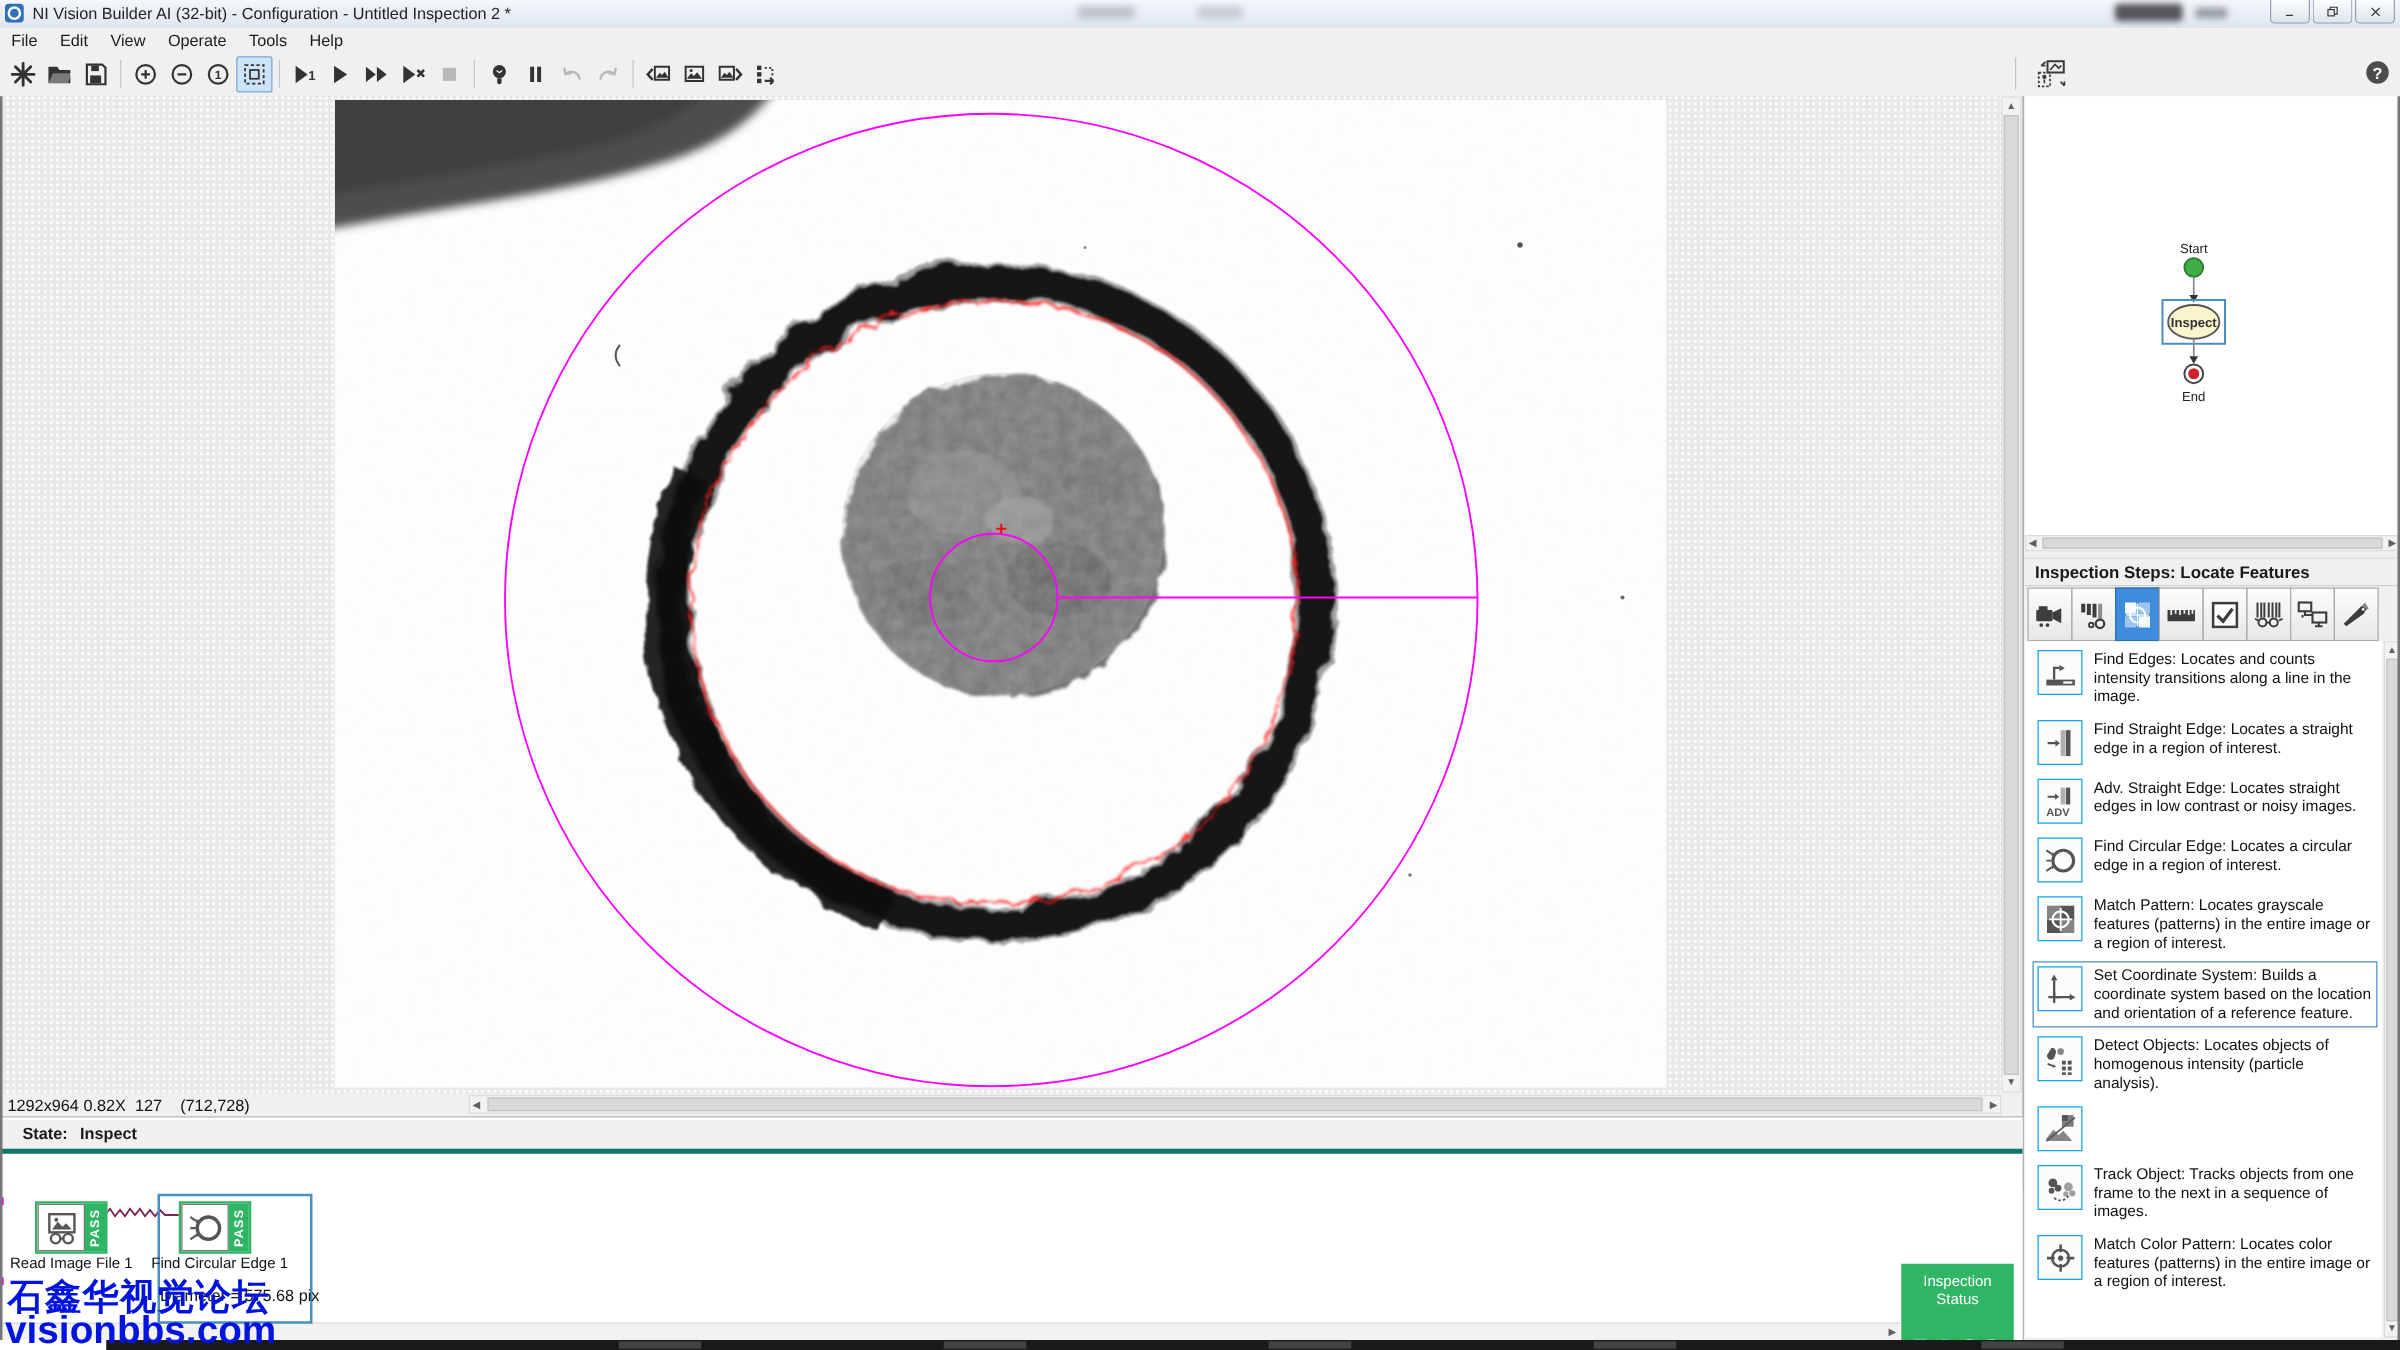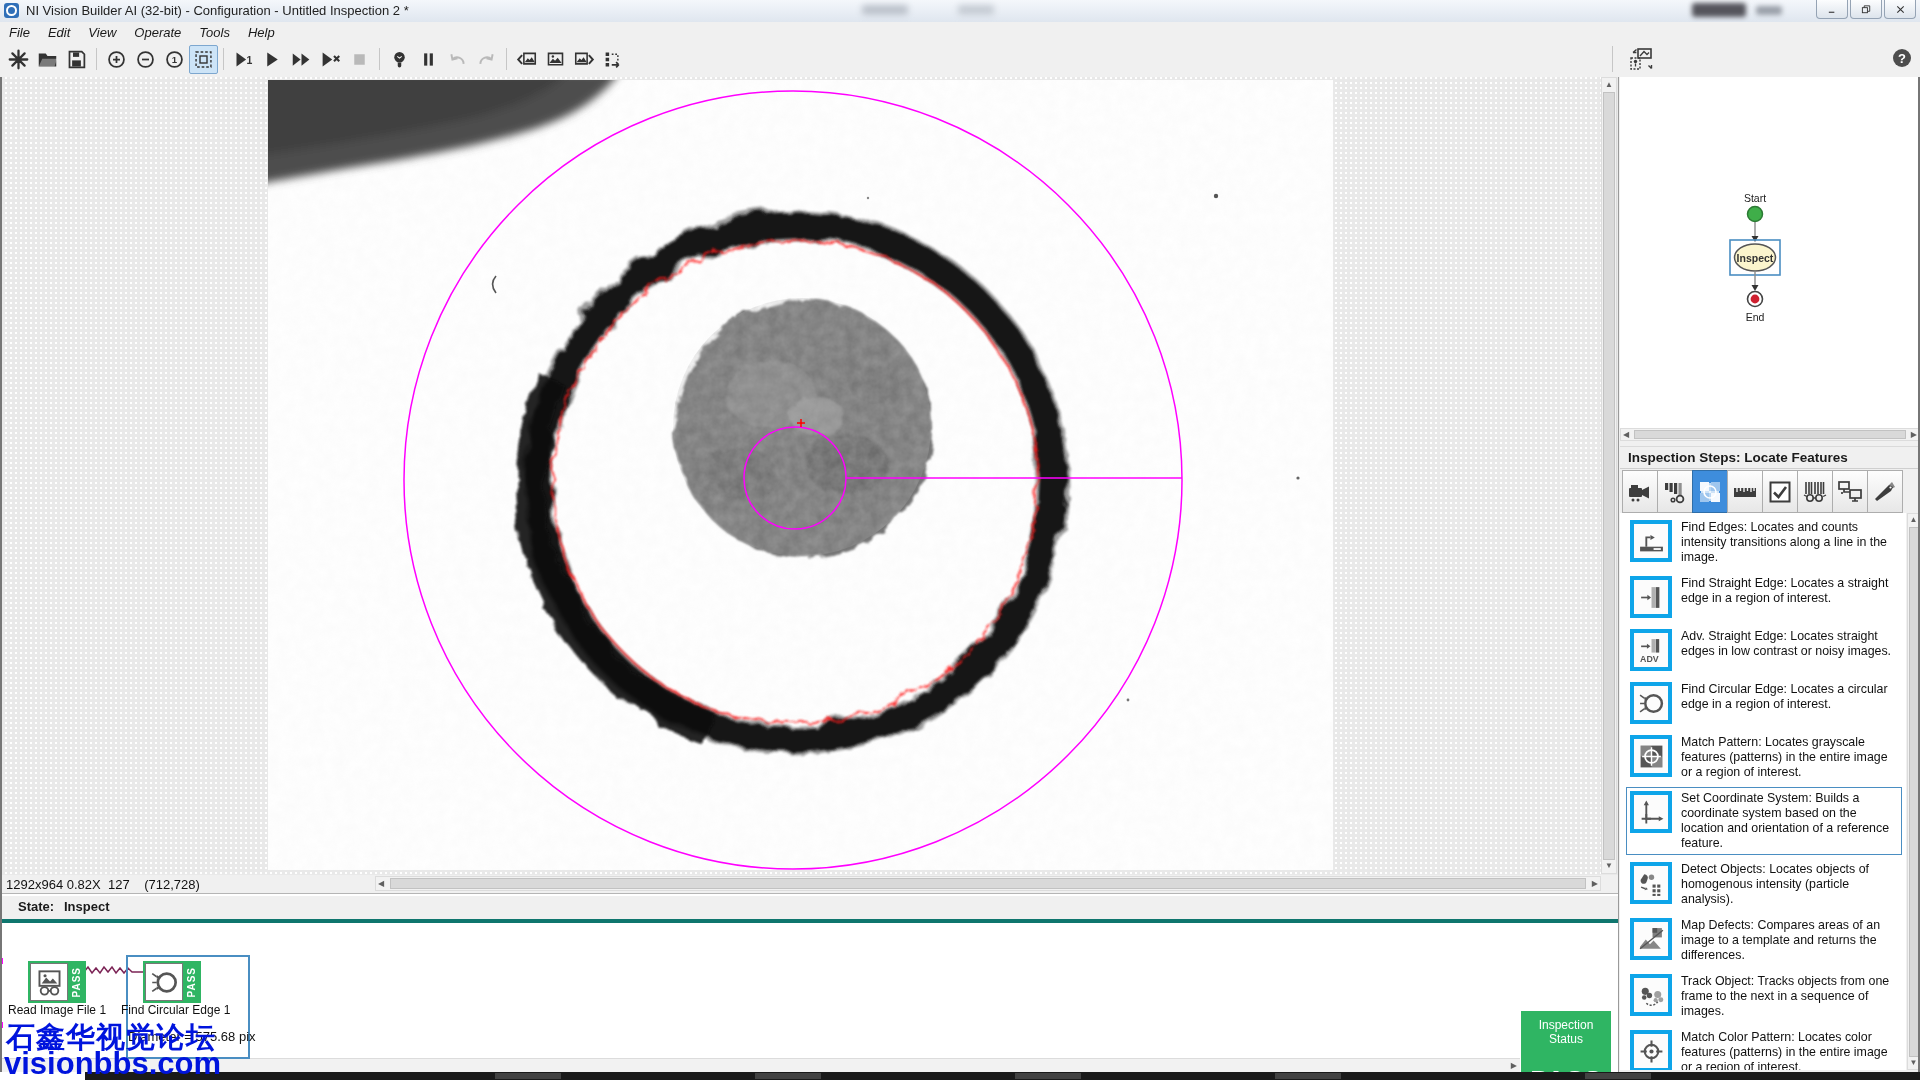--- a/index.html
+++ b/index.html
@@ -16,21 +16,21 @@
   .b1{left:1692px;top:3px;width:54px;height:14px;background:#55555c;filter:blur(2.5px);}
   .b2{left:1756px;top:6px;width:26px;height:9px;background:#9aa0a9;filter:blur(2.5px);}
   .b3{left:862px;top:5px;width:46px;height:10px;background:#bcc2cb;filter:blur(3px);}
   .b4{left:958px;top:5px;width:36px;height:10px;background:#c6ccd4;filter:blur(3px);}
   .wbtns{position:absolute;right:4px;top:0;display:flex;}
   .wbtn{width:30px;height:18px;border:1px solid #95a3b4;border-top:none;background:linear-gradient(#fcfdfe,#dde4ec);
         display:grid;place-items:center;margin-left:2px;border-radius:0 0 4px 4px;color:#333;}
   .wbtn svg{width:11px;height:11px;}
   
   .menubar{position:absolute;left:0;top:22px;width:1920px;height:20px;background:#f0f0f0;display:flex;align-items:center;}
-  .menubar div{padding:12px 9px;font-size:13px;font-style:italic;}
+  .menubar div{padding:12px 9px;font-size:13px;}
   
   .toolbar{position:absolute;left:0;top:42px;width:1920px;height:35px;background:#f0f0f0;border-bottom:1px solid #c9c9c9;}
   .tbl{position:absolute;left:4px;top:3px;display:flex;align-items:center;height:28px;}
   .tool{width:27px;height:27px;display:grid;place-items:center;color:#333;border:1px solid transparent;border-radius:2px;}
   .tool.selected{background:#cde4f7;border-color:#7da7cf;}
   .tool.disabled{color:#b9b9b9;}
   .ico{display:inline-grid;place-items:center;}
   .ico svg{width:100%;height:100%;}
   .tsep{width:1px;height:22px;background:#c6c6c6;margin:0 5px;}
   .tb-right-sep{position:absolute;left:1612px;top:4px;width:1px;height:26px;background:#c6c6c6;}
@@ -69,21 +69,21 @@
                border-top:1px solid #dadada;border-bottom:1px solid #cfcfcf;
                font-weight:bold;font-size:13.5px;padding:3px 0 0 8px;box-sizing:border-box;}
   .palette{position:absolute;left:3px;top:393px;display:flex;}
   .pbtn{width:34px;height:41px;border:1px solid #adadad;margin-right:-1px;background:linear-gradient(#fdfdfd,#e7e7e7);
         display:grid;place-items:center;color:#3d3d3d;}
   .pbtn.selected{background:#3e8ddc;border-color:#2f6ea8;color:#ffffff;}
   .pbtn .ico{width:26px;height:26px;}
   .stepslist{position:absolute;left:1px;top:436px;width:286px;height:557px;background:#fff;overflow:hidden;}
   .litem{display:flex;gap:9px;margin:3px 4px 3px 6px;padding:3px;border:1px solid transparent;align-items:flex-start;}
   .litem.selected{border-color:#4a8ec2;}
-  .ltile{flex:0 0 34px;width:34px;height:34px;border:4px solid #0ea5e9;background:#fcfcfc;display:grid;place-items:center;color:#555;}
+  .ltile{flex:0 0 34px;width:34px;height:34px;border:1px solid #0ea5e9;background:#fcfcfc;display:grid;place-items:center;color:#555;}
   .ltile .ico{width:27px;height:27px;}
   .ltext{font-size:12.4px;line-height:15px;color:#111;width:228px;}
   .listsb{left:288px;top:436px;width:13px;height:557px;}
   .listsb .up{left:0;top:2px;width:11px;}
   .listsb .dn{left:0;bottom:2px;width:11px;}
   .listsb .thumb{left:1px;top:13px;width:11px;height:530px;}
   
   .bpanel{position:absolute;left:0;top:893px;width:1618px;height:179px;background:#fff;border-top:1px solid #b5b5b5;}
   .statebar{position:absolute;left:0;top:2px;width:1618px;height:23px;background:#f0f0f0;border-bottom:4px solid #0f766e;}
   .statebar .lbl{position:absolute;left:18px;top:3px;font-weight:bold;}
@@ -642,21 +642,20 @@
           <div class="ltile">
             <span class="ico" style="width: 27px; height: 27px;">
               <svg viewBox="0 0 26 26">
                 <rect x="14" y="2" width="9" height="9" fill="currentColor" opacity=".75"></rect>
                 <rect x="14" y="2" width="4.5" height="4.5" fill="currentColor"></rect>
                 <path d="M2 20l5.5-7 4 4.5L15 14l7 8H2z" fill="currentColor" opacity=".7"></path>
                 <path d="M2 22L24 4" stroke="currentColor" stroke-width="1.3"></path>
               </svg>
             </span>
           </div>
-          <div class="ltext">Map Defects:  Compares areas of an image to a template and returns the differences.</div>
         </div>
         <div class="litem">
           <div class="ltile">
             <span class="ico" style="width: 27px; height: 27px;">
               <svg viewBox="0 0 26 26">
                 <g fill="currentColor">
                   <circle cx="7" cy="9" r="3.4"></circle>
                   <circle cx="11" cy="13" r="2.6"></circle>
                   <circle cx="6" cy="15" r="2.2"></circle>
                 </g>

